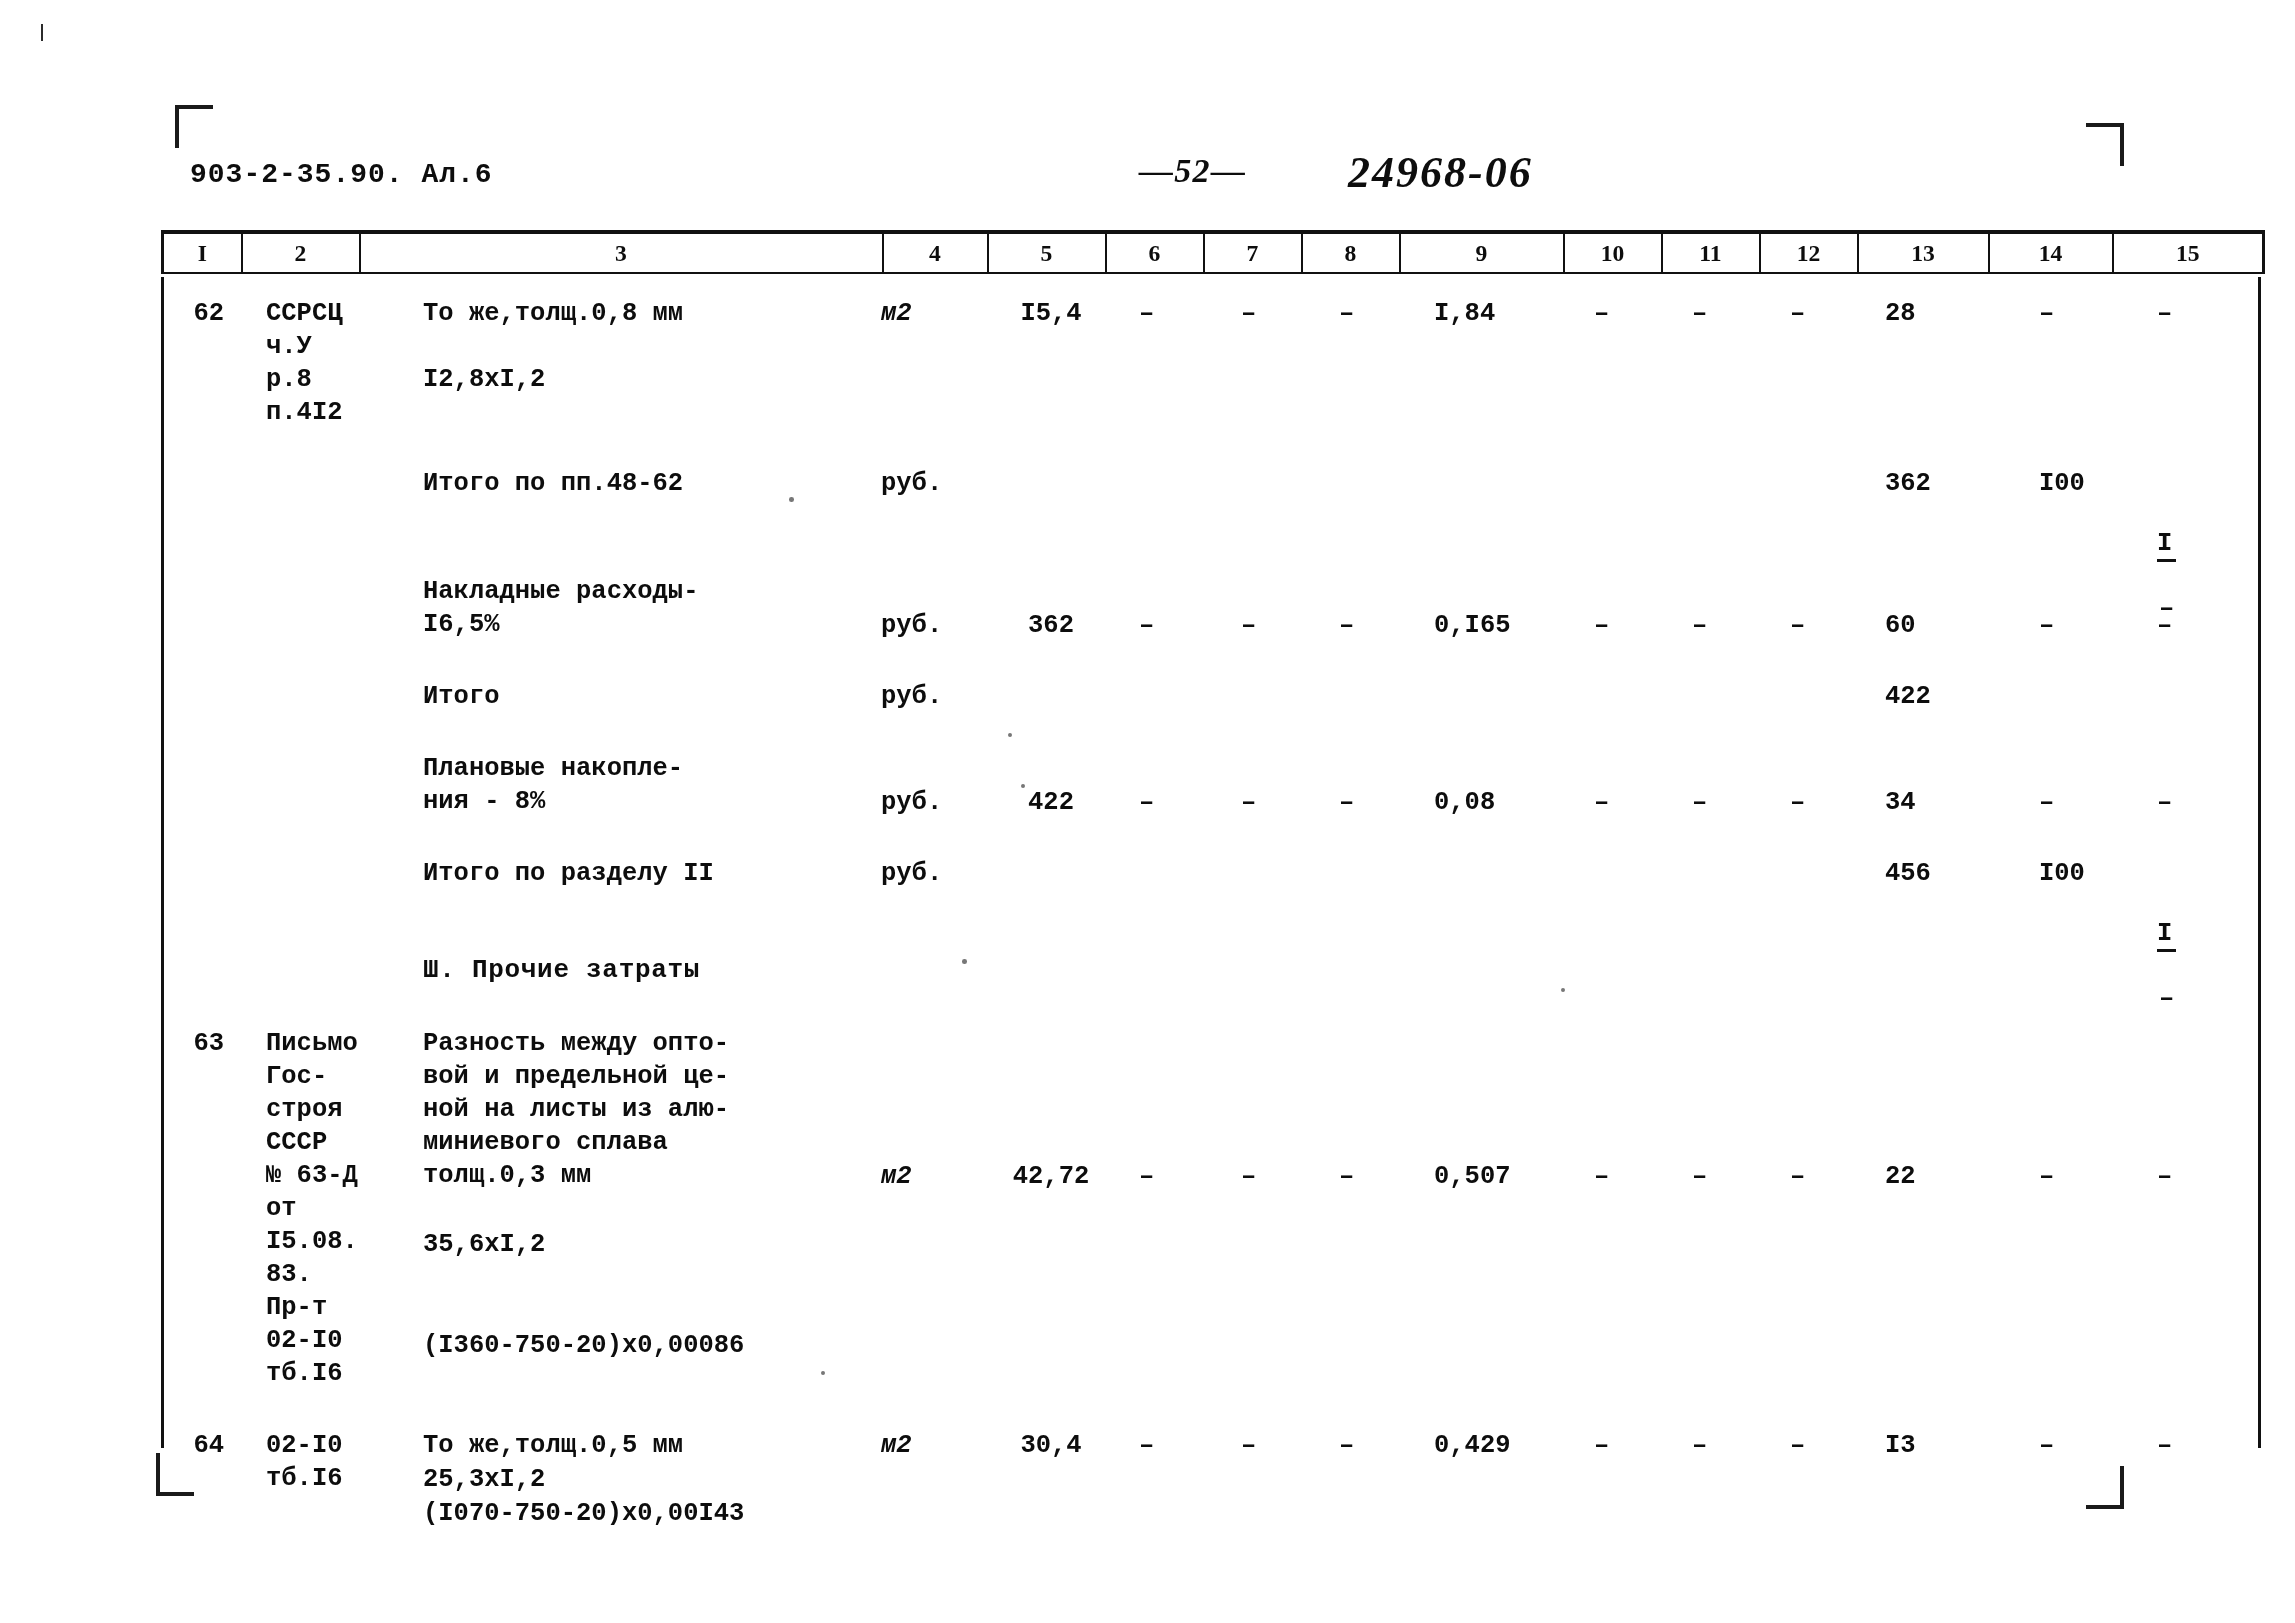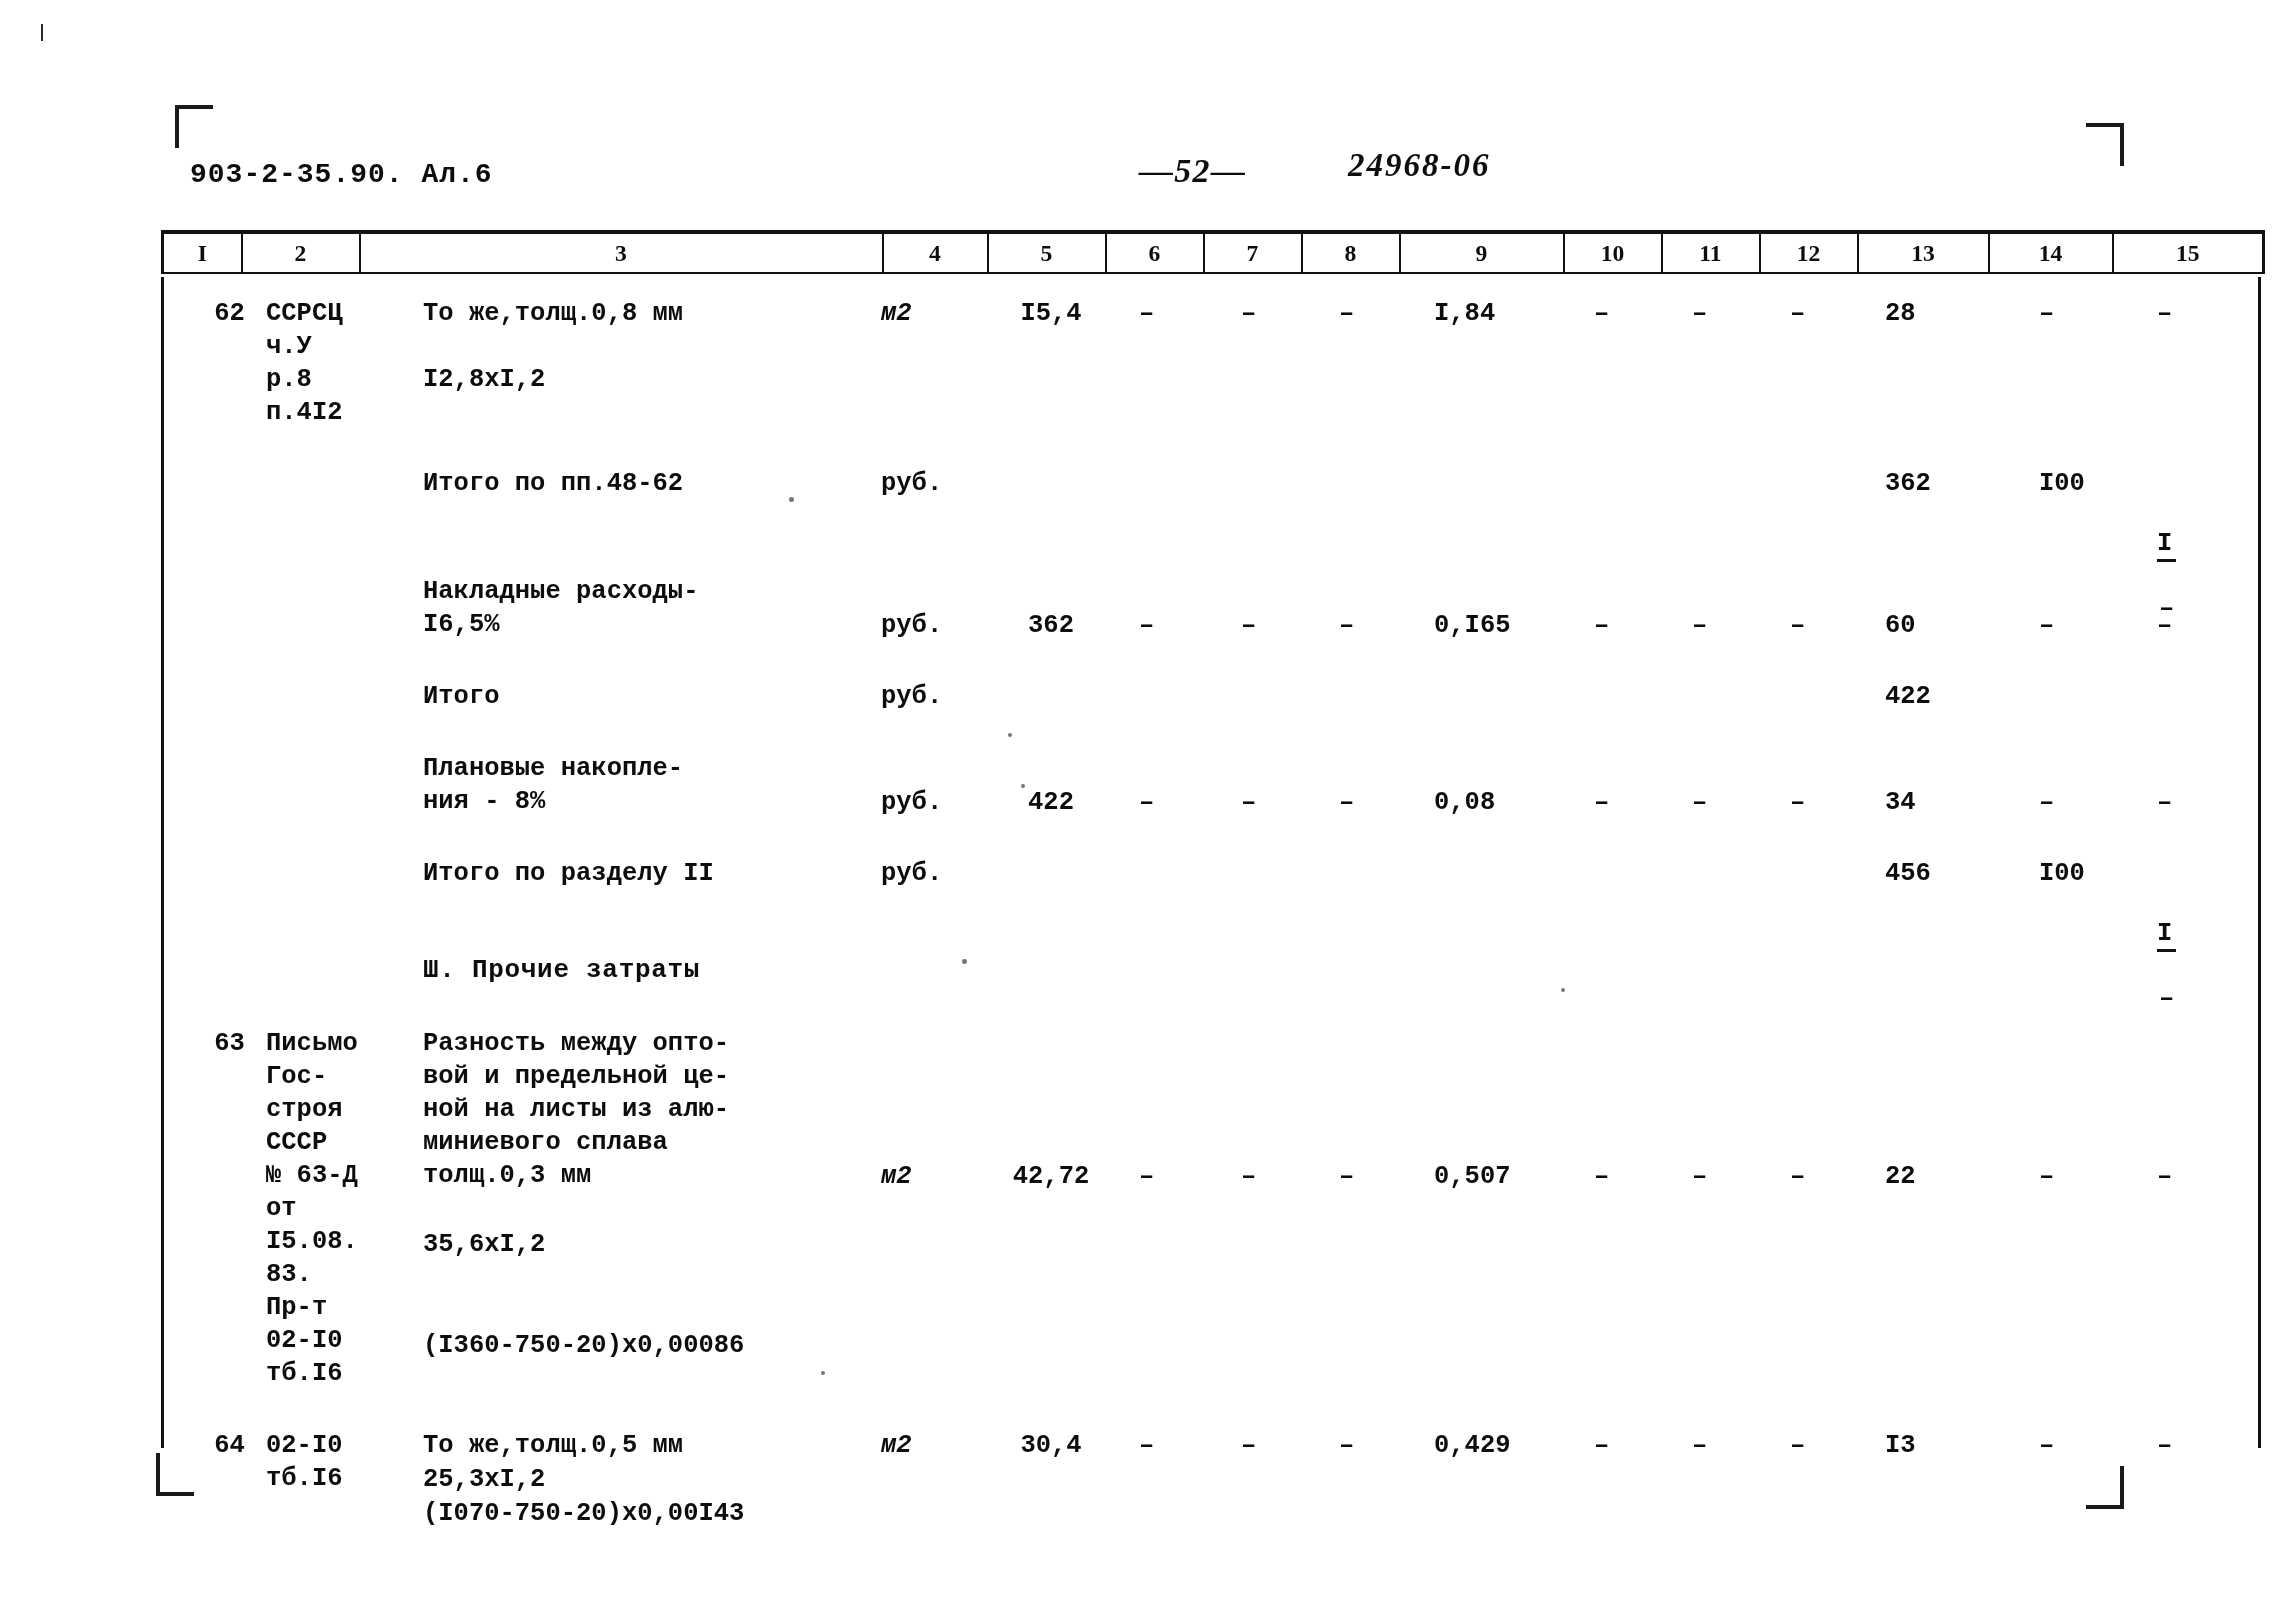--- a/index.html
+++ b/index.html
@@ -59,21 +59,21 @@
     font-family: "Liberation Serif", serif;
     font-weight: 700;
     letter-spacing: 1.3px;
     white-space: nowrap;
     text-align: center;
   }
   .archive-no {
     position: absolute;
     left: 1348px;
     top: 147px;
-    font-size: 33px;
+    font-size: 44px;
     font-style: italic;
     font-family: "Liberation Serif", serif;
     font-weight: 600;
     letter-spacing: 2px;
     white-space: nowrap;
   }
 
   
   .table-wrap {
     position: absolute;
@@ -130,21 +130,21 @@
     left: 0;
     width: 2100px;
     font-family: "Liberation Mono", "DejaVu Sans Mono", monospace;
     font-weight: 700;
     font-size: 25.5px;
     line-height: 33px;
   }
   .cell { position: absolute; white-space: pre-line; }
 
   
-  .c1  { left: 11.8px;   width: 72px; text-align: right; }
+  .c1  { left: 11.8px;   width: 72px; text-align: center; }
   .c2  { left: 105px;  width: 137px; }
   .c3  { left: 262px;  width: 471px; }
   .c4  { left: 720px; width: 98px; }
   .c5  { left: 828px; width: 124px; text-align: center;}
   .c6  { left: 978px; width: 72px; text-align: left;}
   .c7  { left: 1080px; width: 72px; text-align: left;}
   .c8  { left: 1178px; width: 72px; text-align: left;}
   .c9  { left: 1273px; width: 157px; text-align: left;}
   .c10 { left: 1433px; width: 79px; text-align: left;}
   .c11 { left: 1531px; width: 79px; text-align: left;}

